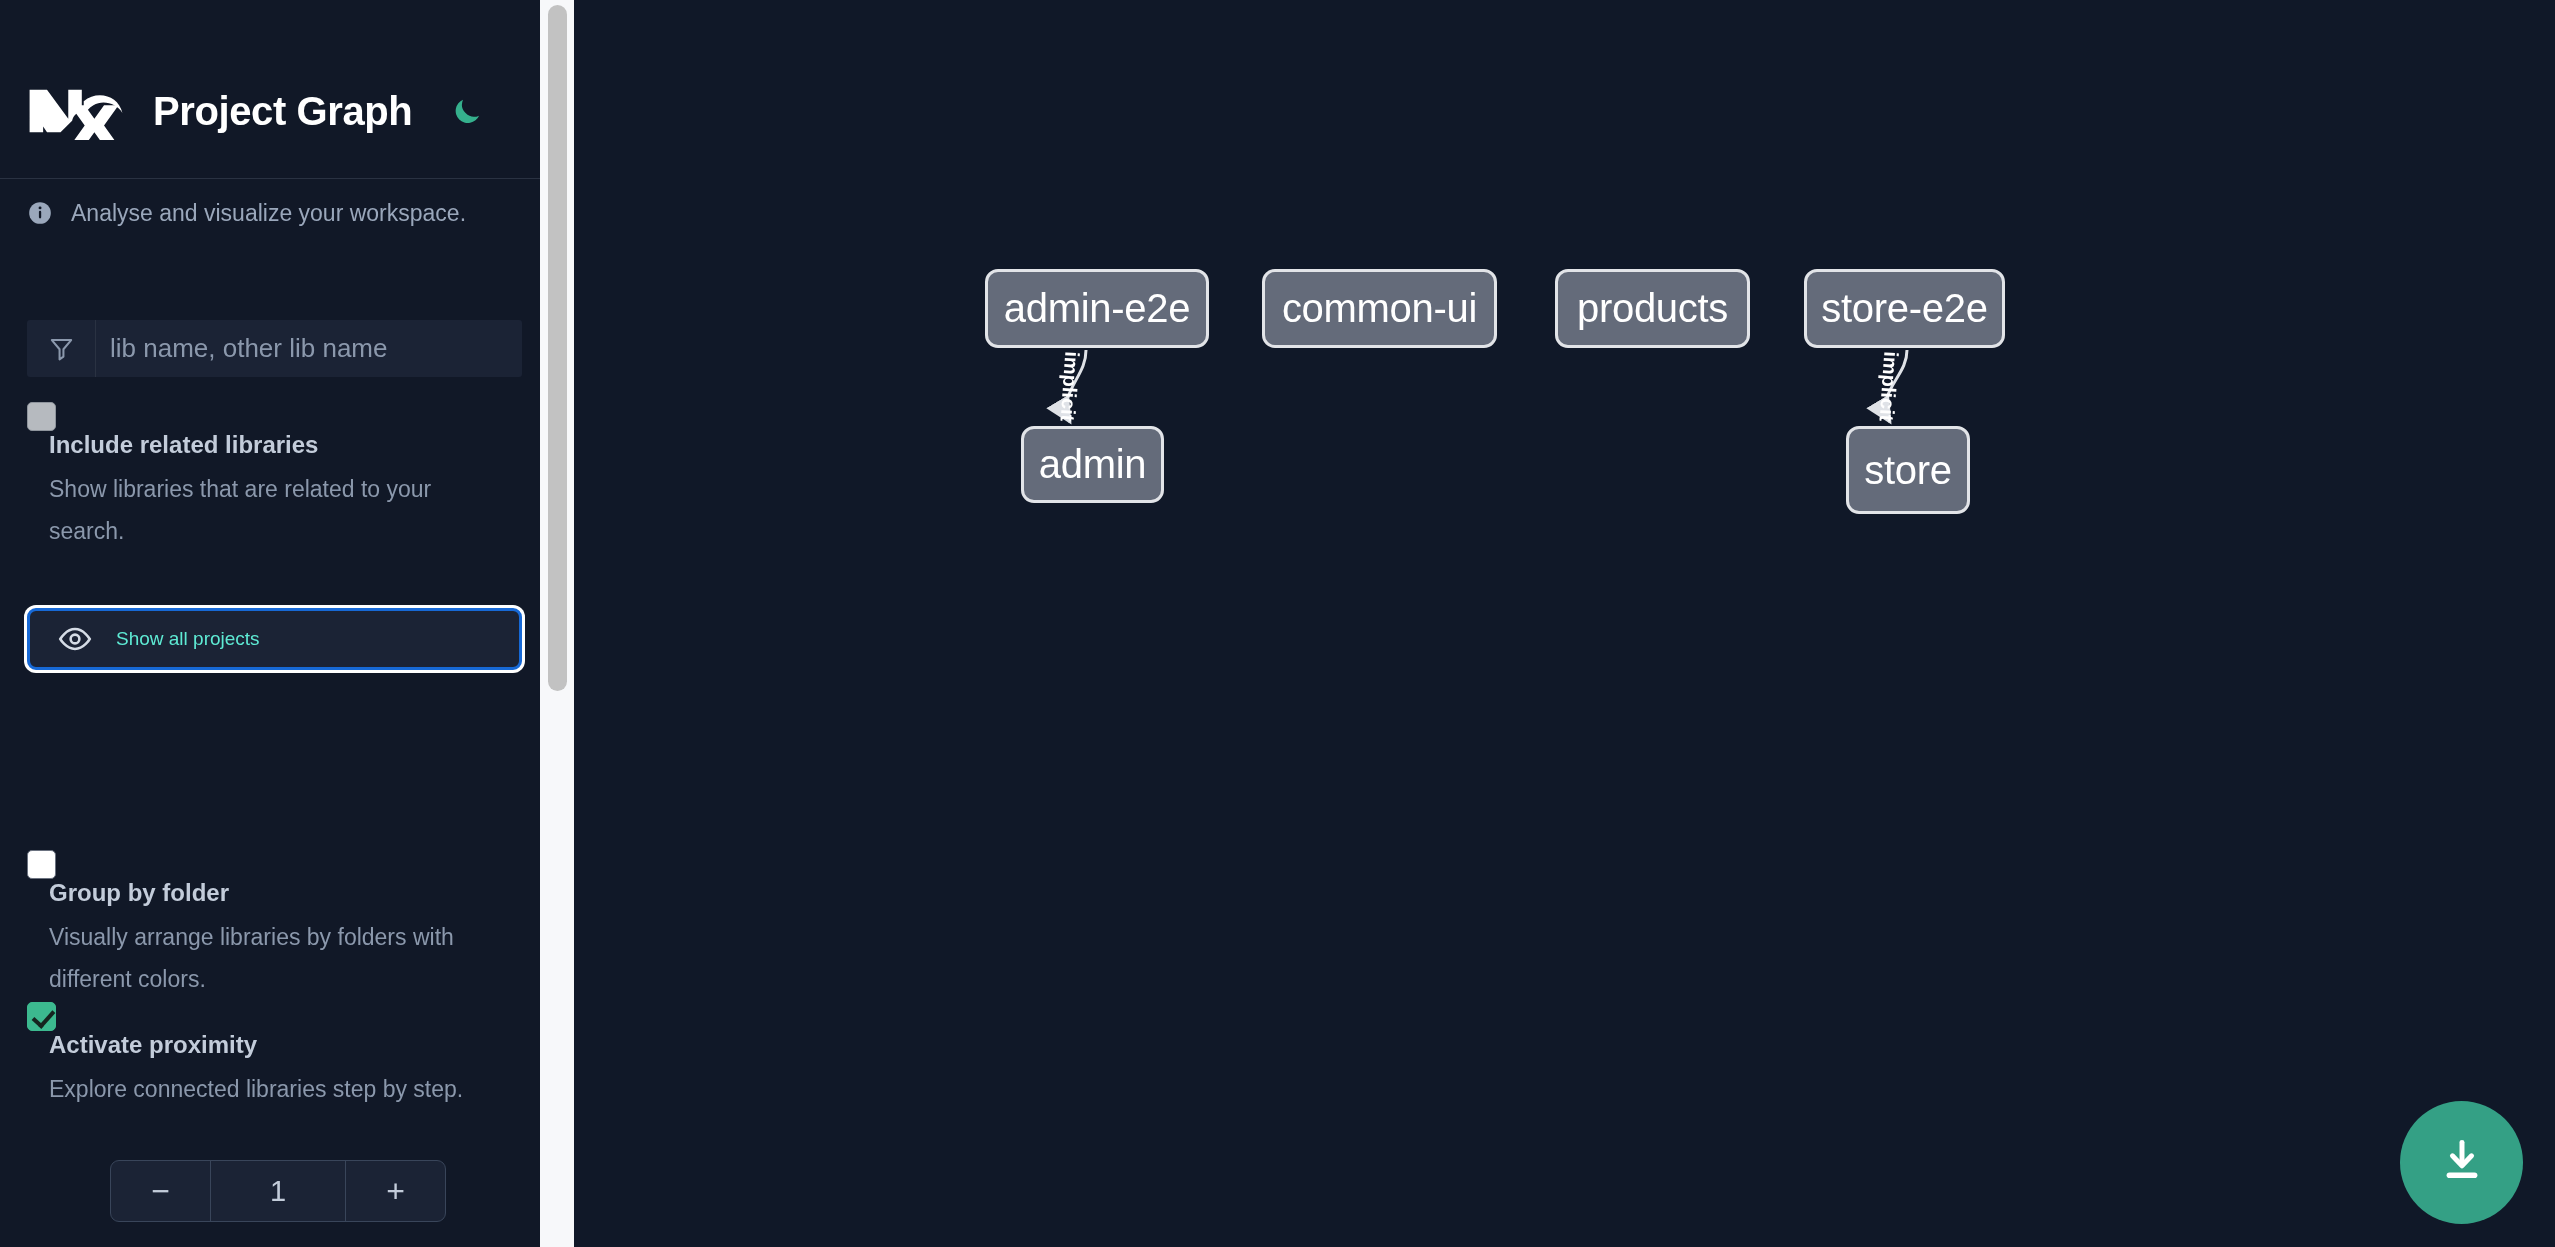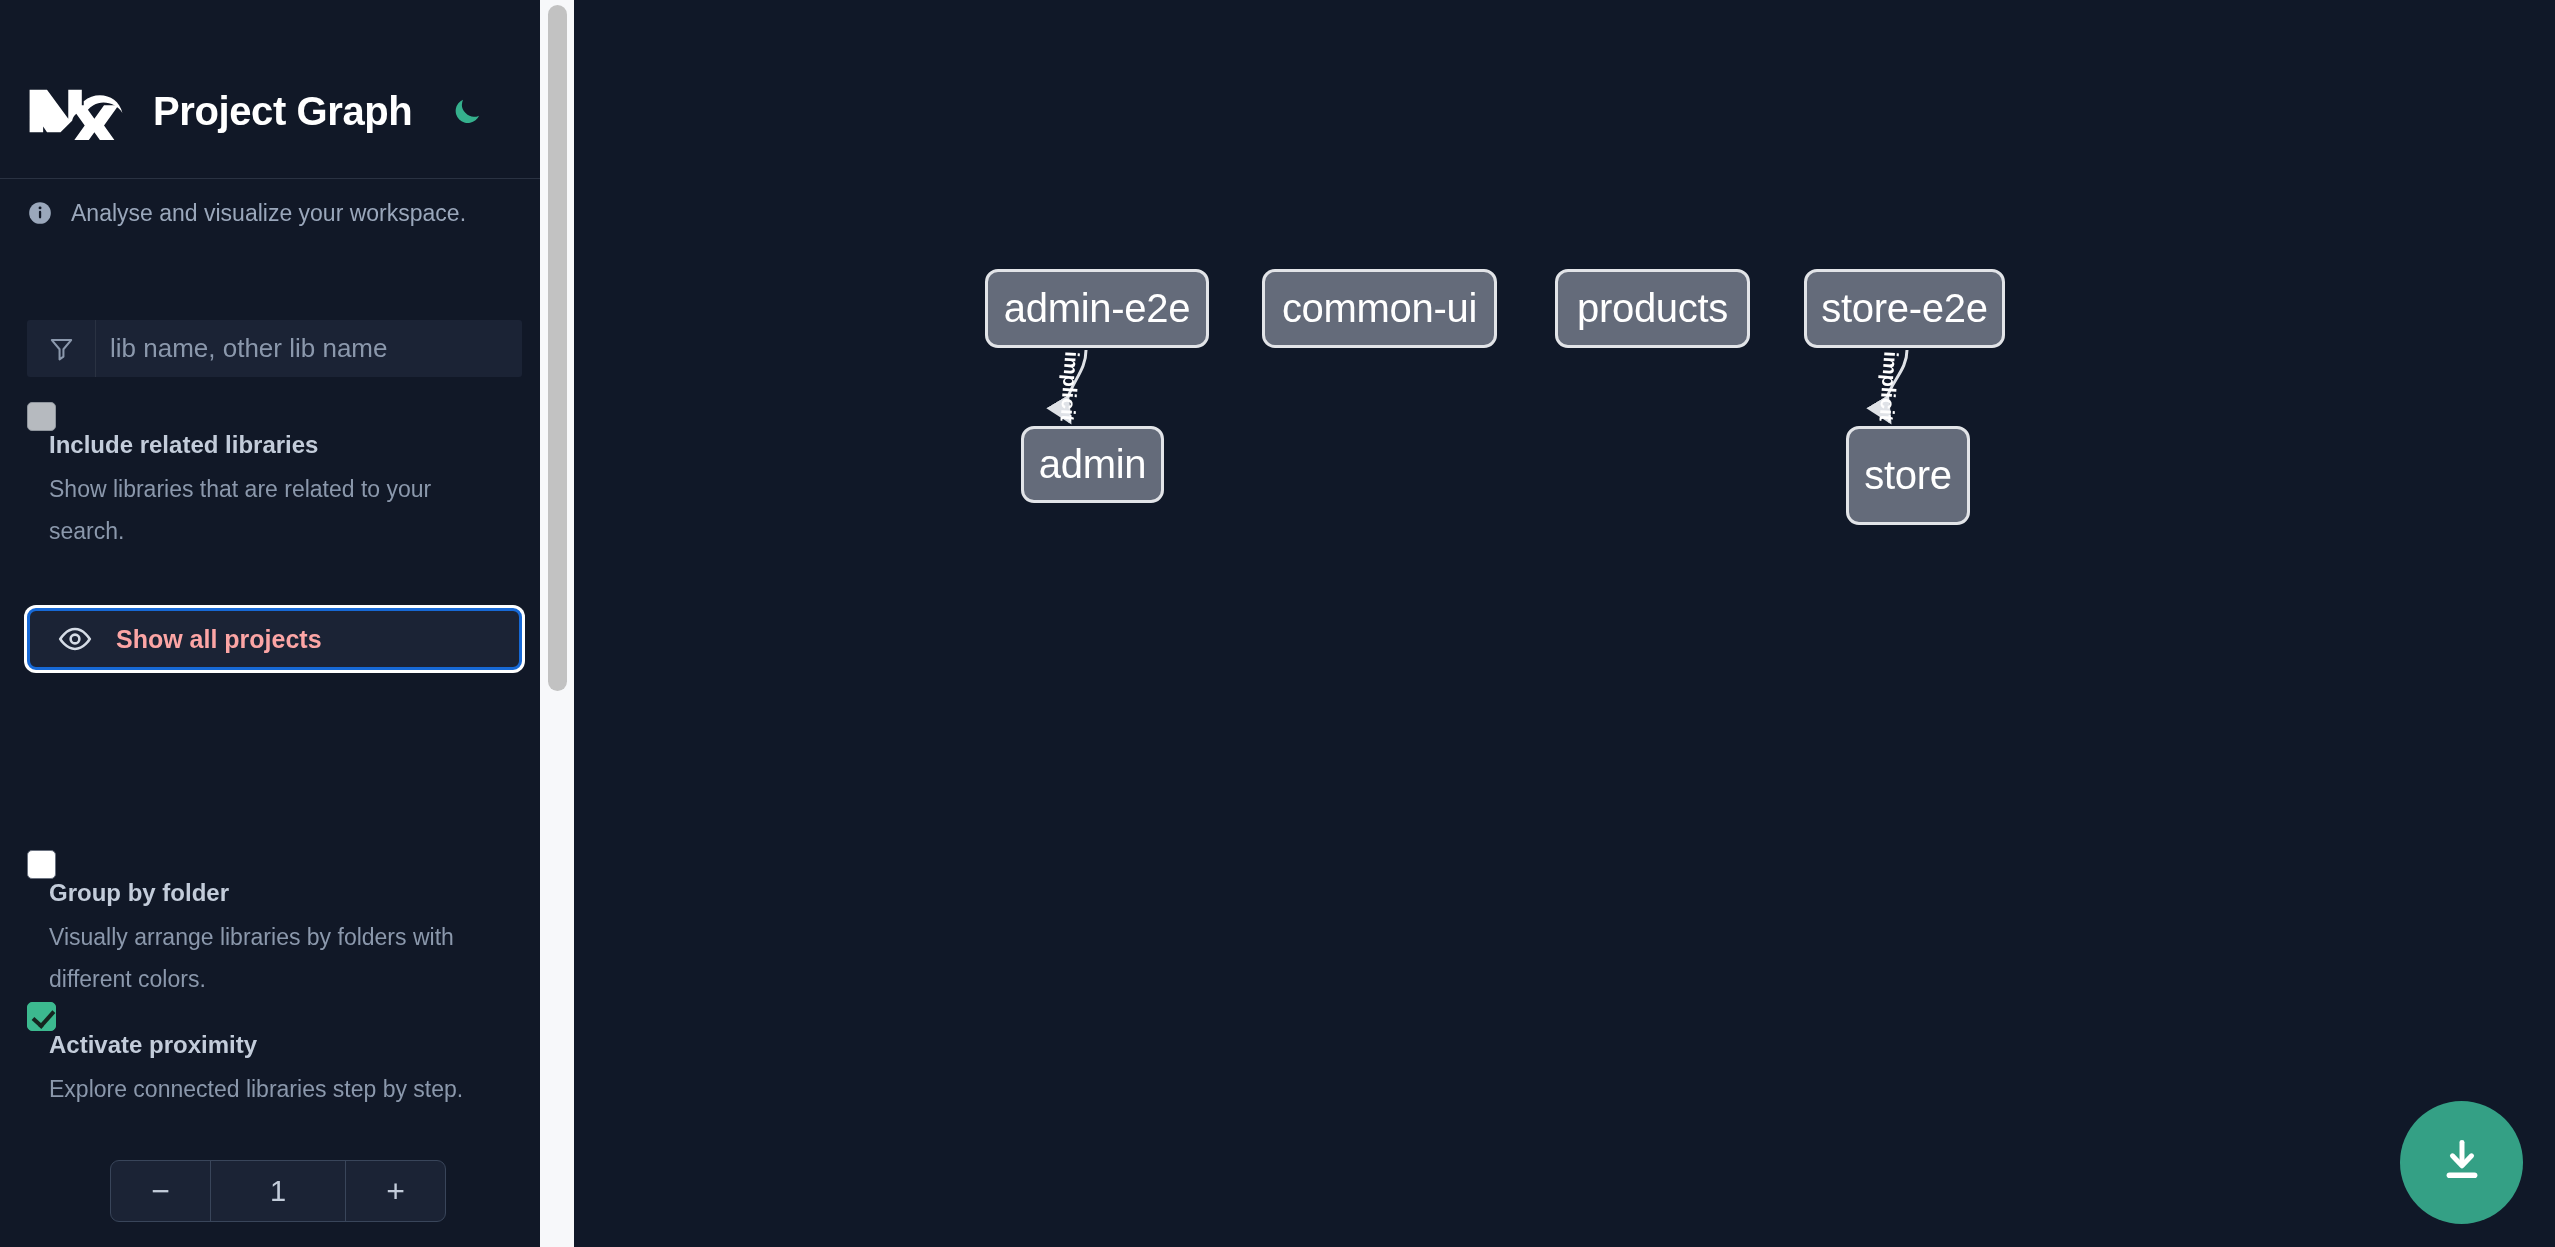--- a/index.html
+++ b/index.html
@@ -156,23 +156,23 @@
     padding-left: 30px;
     cursor: pointer;
   }
   .proj-btn.focused {
     border: 3px solid #1769d6;
     box-shadow: 0 0 0 3px #ffffff;
     padding-left: 28px;
   }
   .proj-btn-label {
     margin-left: 24px;
-    color: #fca5a5;
-    font-size: 25px;
-    font-weight: 700;
+    color: #5eead4;
+    font-size: 19px;
+    font-weight: 400;
     white-space: nowrap;
   }
   .proj-btn-icon { flex: none; width: 34px; height: 34px; display: flex; align-items: center; }
 
   .stepper {
     position: absolute;
     left: 110px; top: 1160px;
     width: 336px; height: 62px;
     border: 1px solid #39455a;
     border-radius: 9px;
@@ -375,21 +375,21 @@
     </div>
     <div class="node-box" style="left:981px;top:269px;width:195px;height:79px;">
       <span class="node-label">products</span>
     </div>
     <div class="node-box" style="left:1230px;top:269px;width:201px;height:79px;">
       <span class="node-label">store-e2e</span>
     </div>
     <div class="node-box" style="left:447px;top:426px;width:143px;height:77px;">
       <span class="node-label">admin</span>
     </div>
-    <div class="node-box" style="left:1272px;top:426px;width:124px;height:99px;">
+    <div class="node-box" style="left:1272px;top:426px;width:124px;height:88px;">
       <span class="node-label">store</span>
     </div>
 
   </div>
 
   <div class="fab">
     <span>
       <svg viewBox="0 0 24 24" width="52" height="52">
         <path d="M12 3.4v10.2" stroke="#ffffff" stroke-width="2.3" stroke-linecap="round" fill="none"></path>
         <path d="M7.6 9.6L12 14.2l4.4-4.6" stroke="#ffffff" stroke-width="2.3" stroke-linecap="round" stroke-linejoin="round" fill="none"></path>

